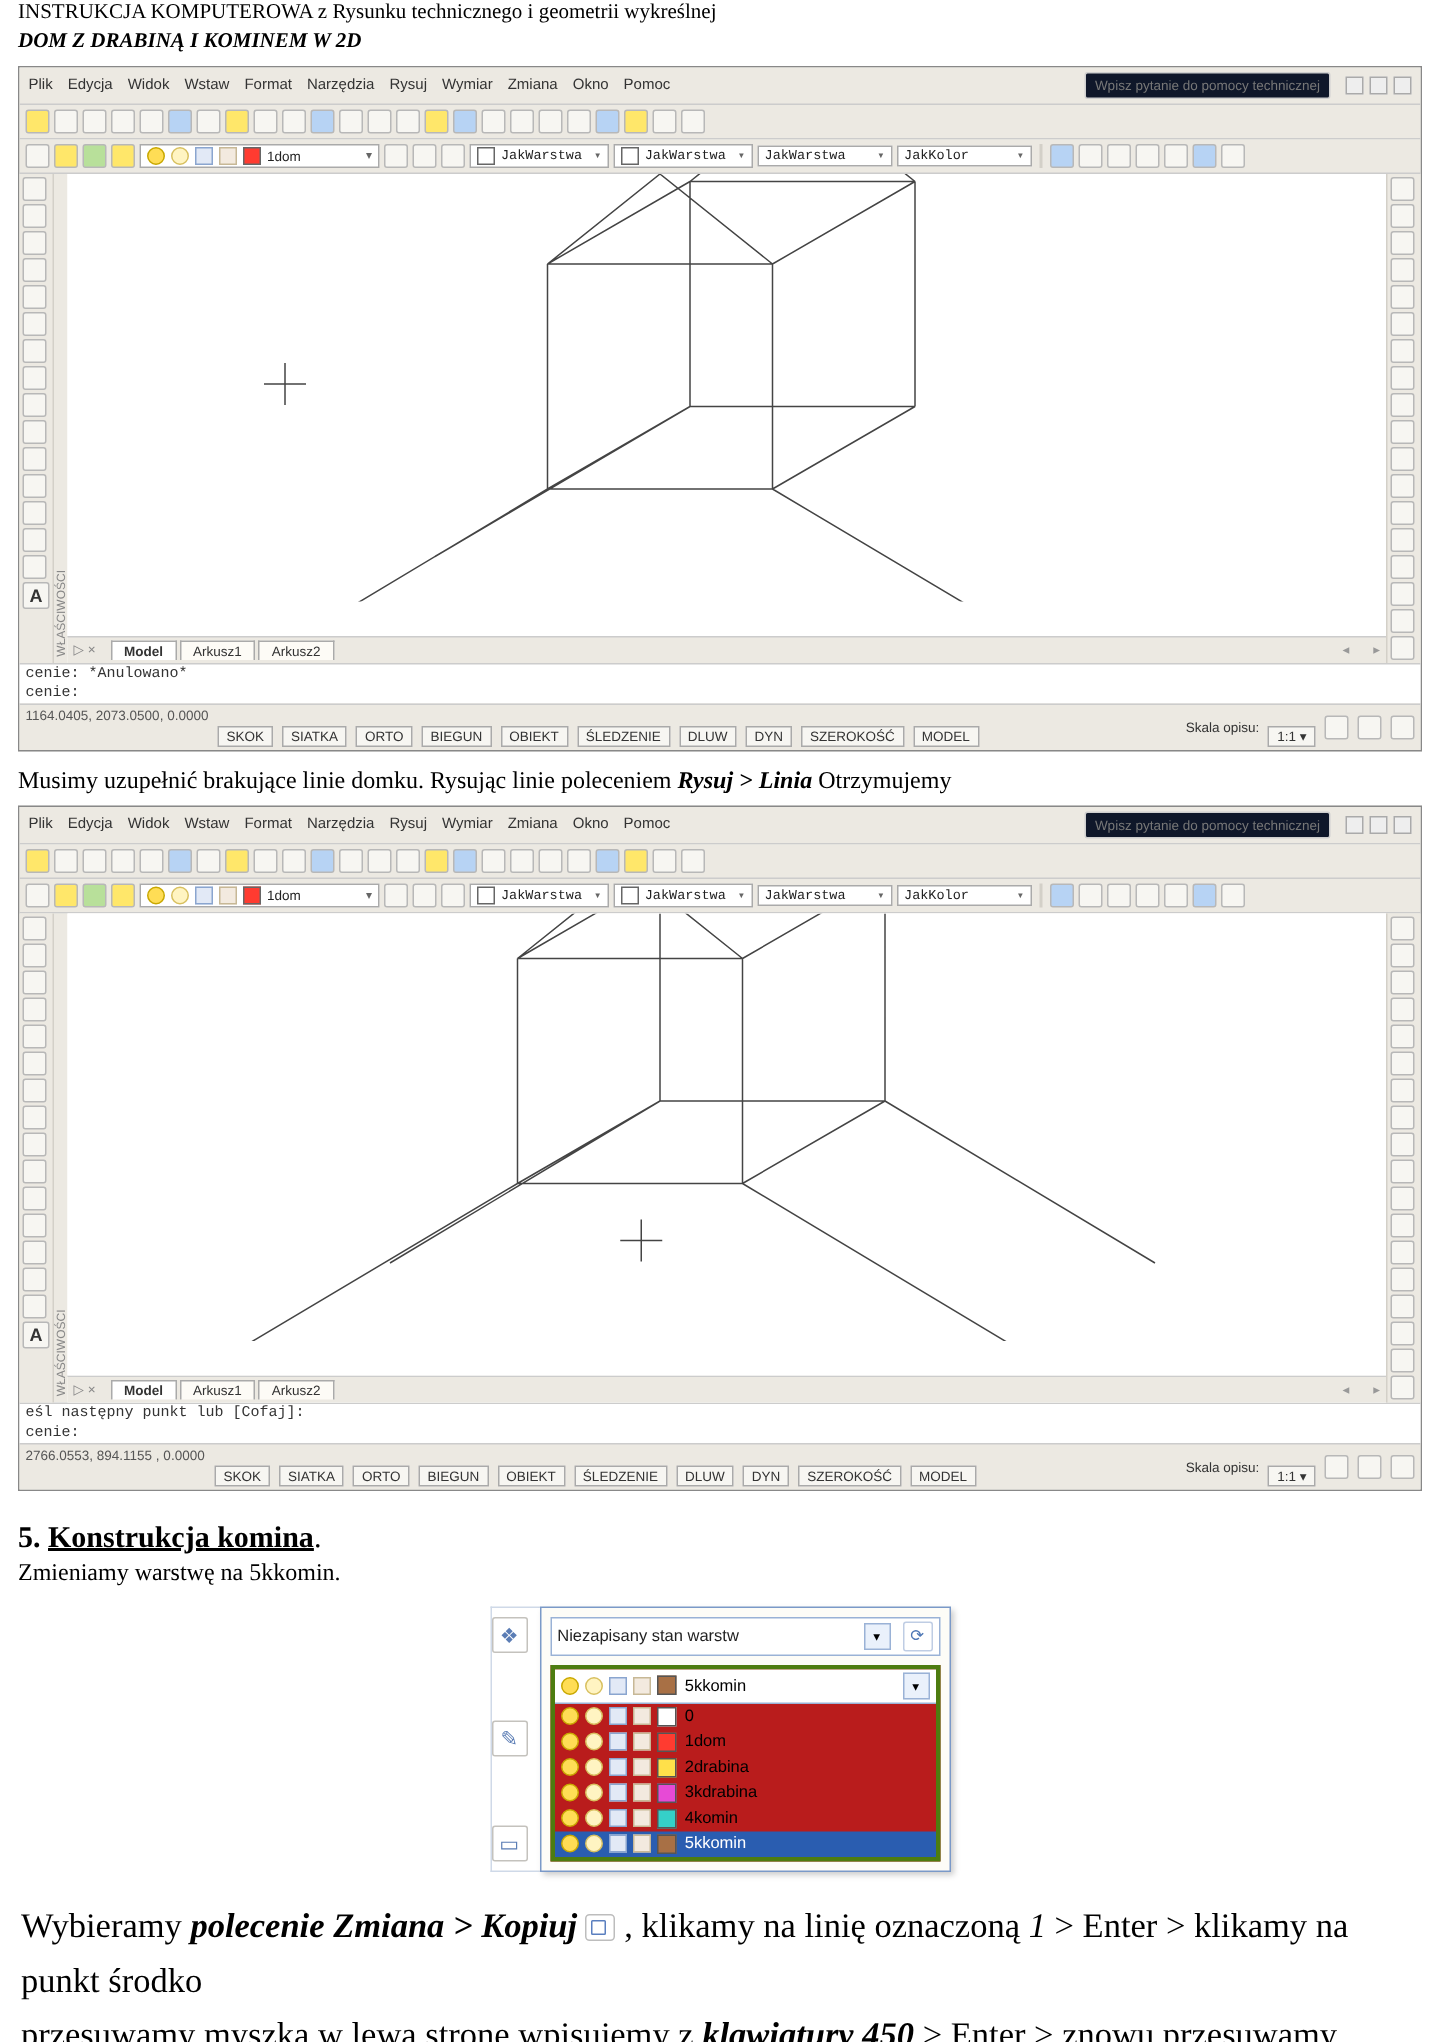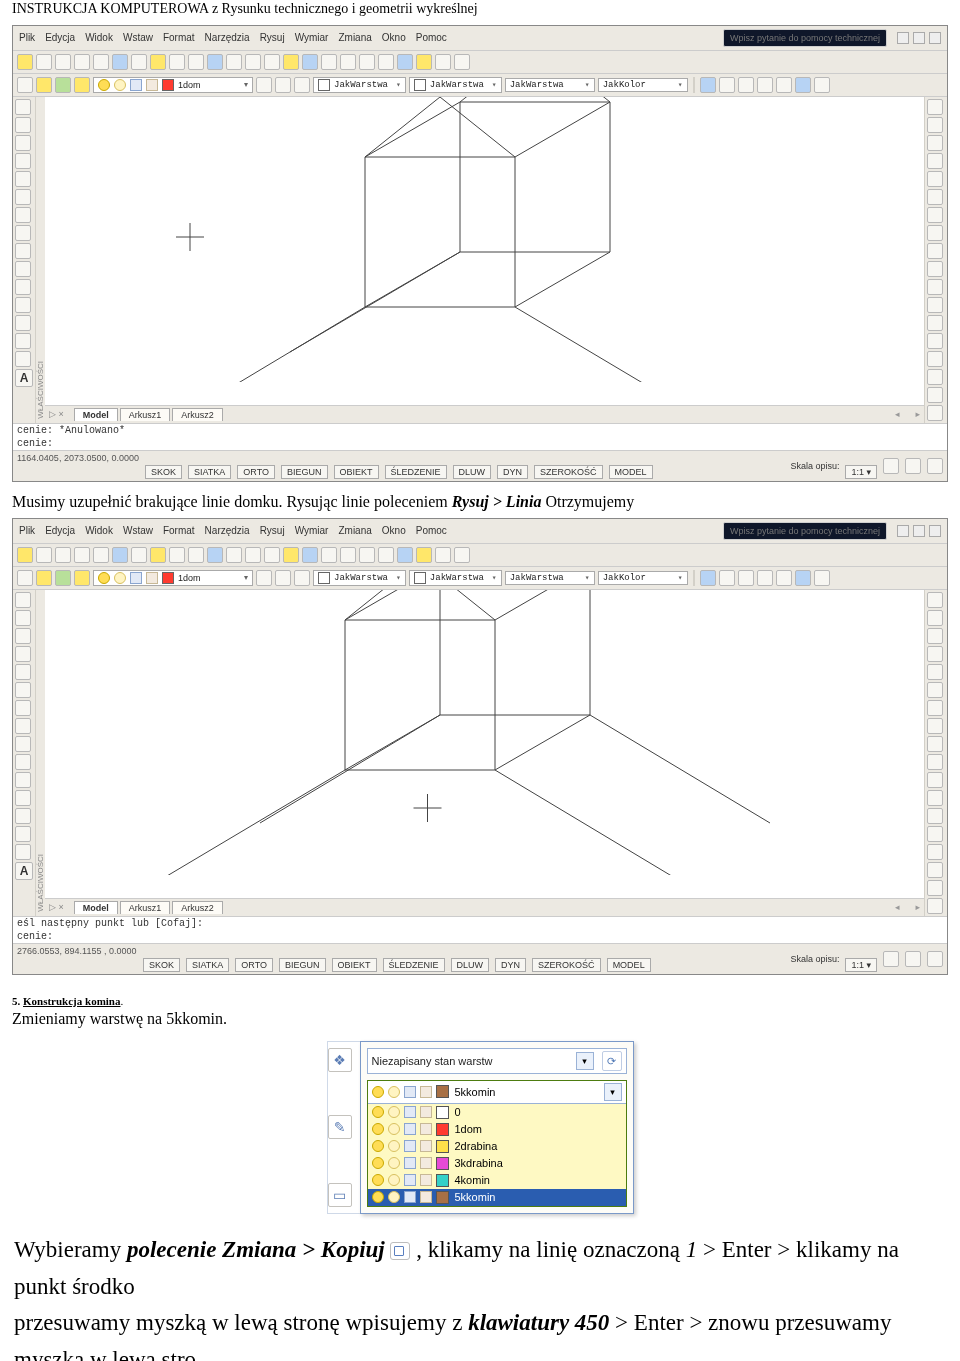--- a/index.html
+++ b/index.html
@@ -25,21 +25,21 @@
   }
   .body-text {
     font-size: 16px;
     line-height: 1.5;
   }
   .cmd {
     font-weight: bold;
     font-style: italic;
   }
   .section-heading {
-    font-size: 11px;
+    font-size: 20px;
     margin-top: 20px;
   }
   .section-heading .num { font-weight: bold; }
   .section-heading .title {
     font-weight: bold;
     text-decoration: underline;
   }
   .page-number {
     text-align: right;
     font-size: 15px;
@@ -228,22 +228,22 @@
     padding:2px 4px;
     margin-bottom:6px;
   }
   .layers-head .lbl { flex:1; font-size:11px; color:#222; }
   .layers-head .dd { width:16px; height:16px; border:1px solid #9ab2d6; background:#eaf1fb; text-align:center; font-size:9px; line-height:16px; }
   .layers-head .refresh {
     width:18px;height:18px;border:1px solid #bfcde4;background:#fff;border-radius:2px;margin-left:4px;
     text-align:center;line-height:18px;color:#4e77b5;font-size:11px;
   }
   .layers-list {
-    border:1px solid #4d7c0f;
-    background:#fef9c3;
+    border:3px solid #4d7c0f;
+    background:#b91c1c;
   }
   .layer-row {
     display:flex; align-items:center; gap:4px;
     padding:2px 4px;
     font-size:11px;
   }
   .layer-row.header {
     background:#fff;
     border-bottom:1px solid #9ab2d6;
   }
@@ -276,20 +276,21 @@
     width:8px;height:8px; border:1px solid #5a7fbf; border-radius:1px;
   }
 </style>
 </head>
 <body>
 
 <div class="page">
 
   <div class="doc-header">
     <div>INSTRUKCJA KOMPUTEROWA  z Rysunku technicznego i geometrii wykreślnej</div>
+    <div class="line2">DOM Z DRABINĄ I KOMINEM W 2D</div>
   </div>
 
   <div class="cad" id="cad1">
       <div class="menubar">
         <span>Plik</span>
         <span>Edycja</span>
         <span>Widok</span>
         <span>Wstaw</span>
         <span>Format</span>
         <span>Narzędzia</span>

